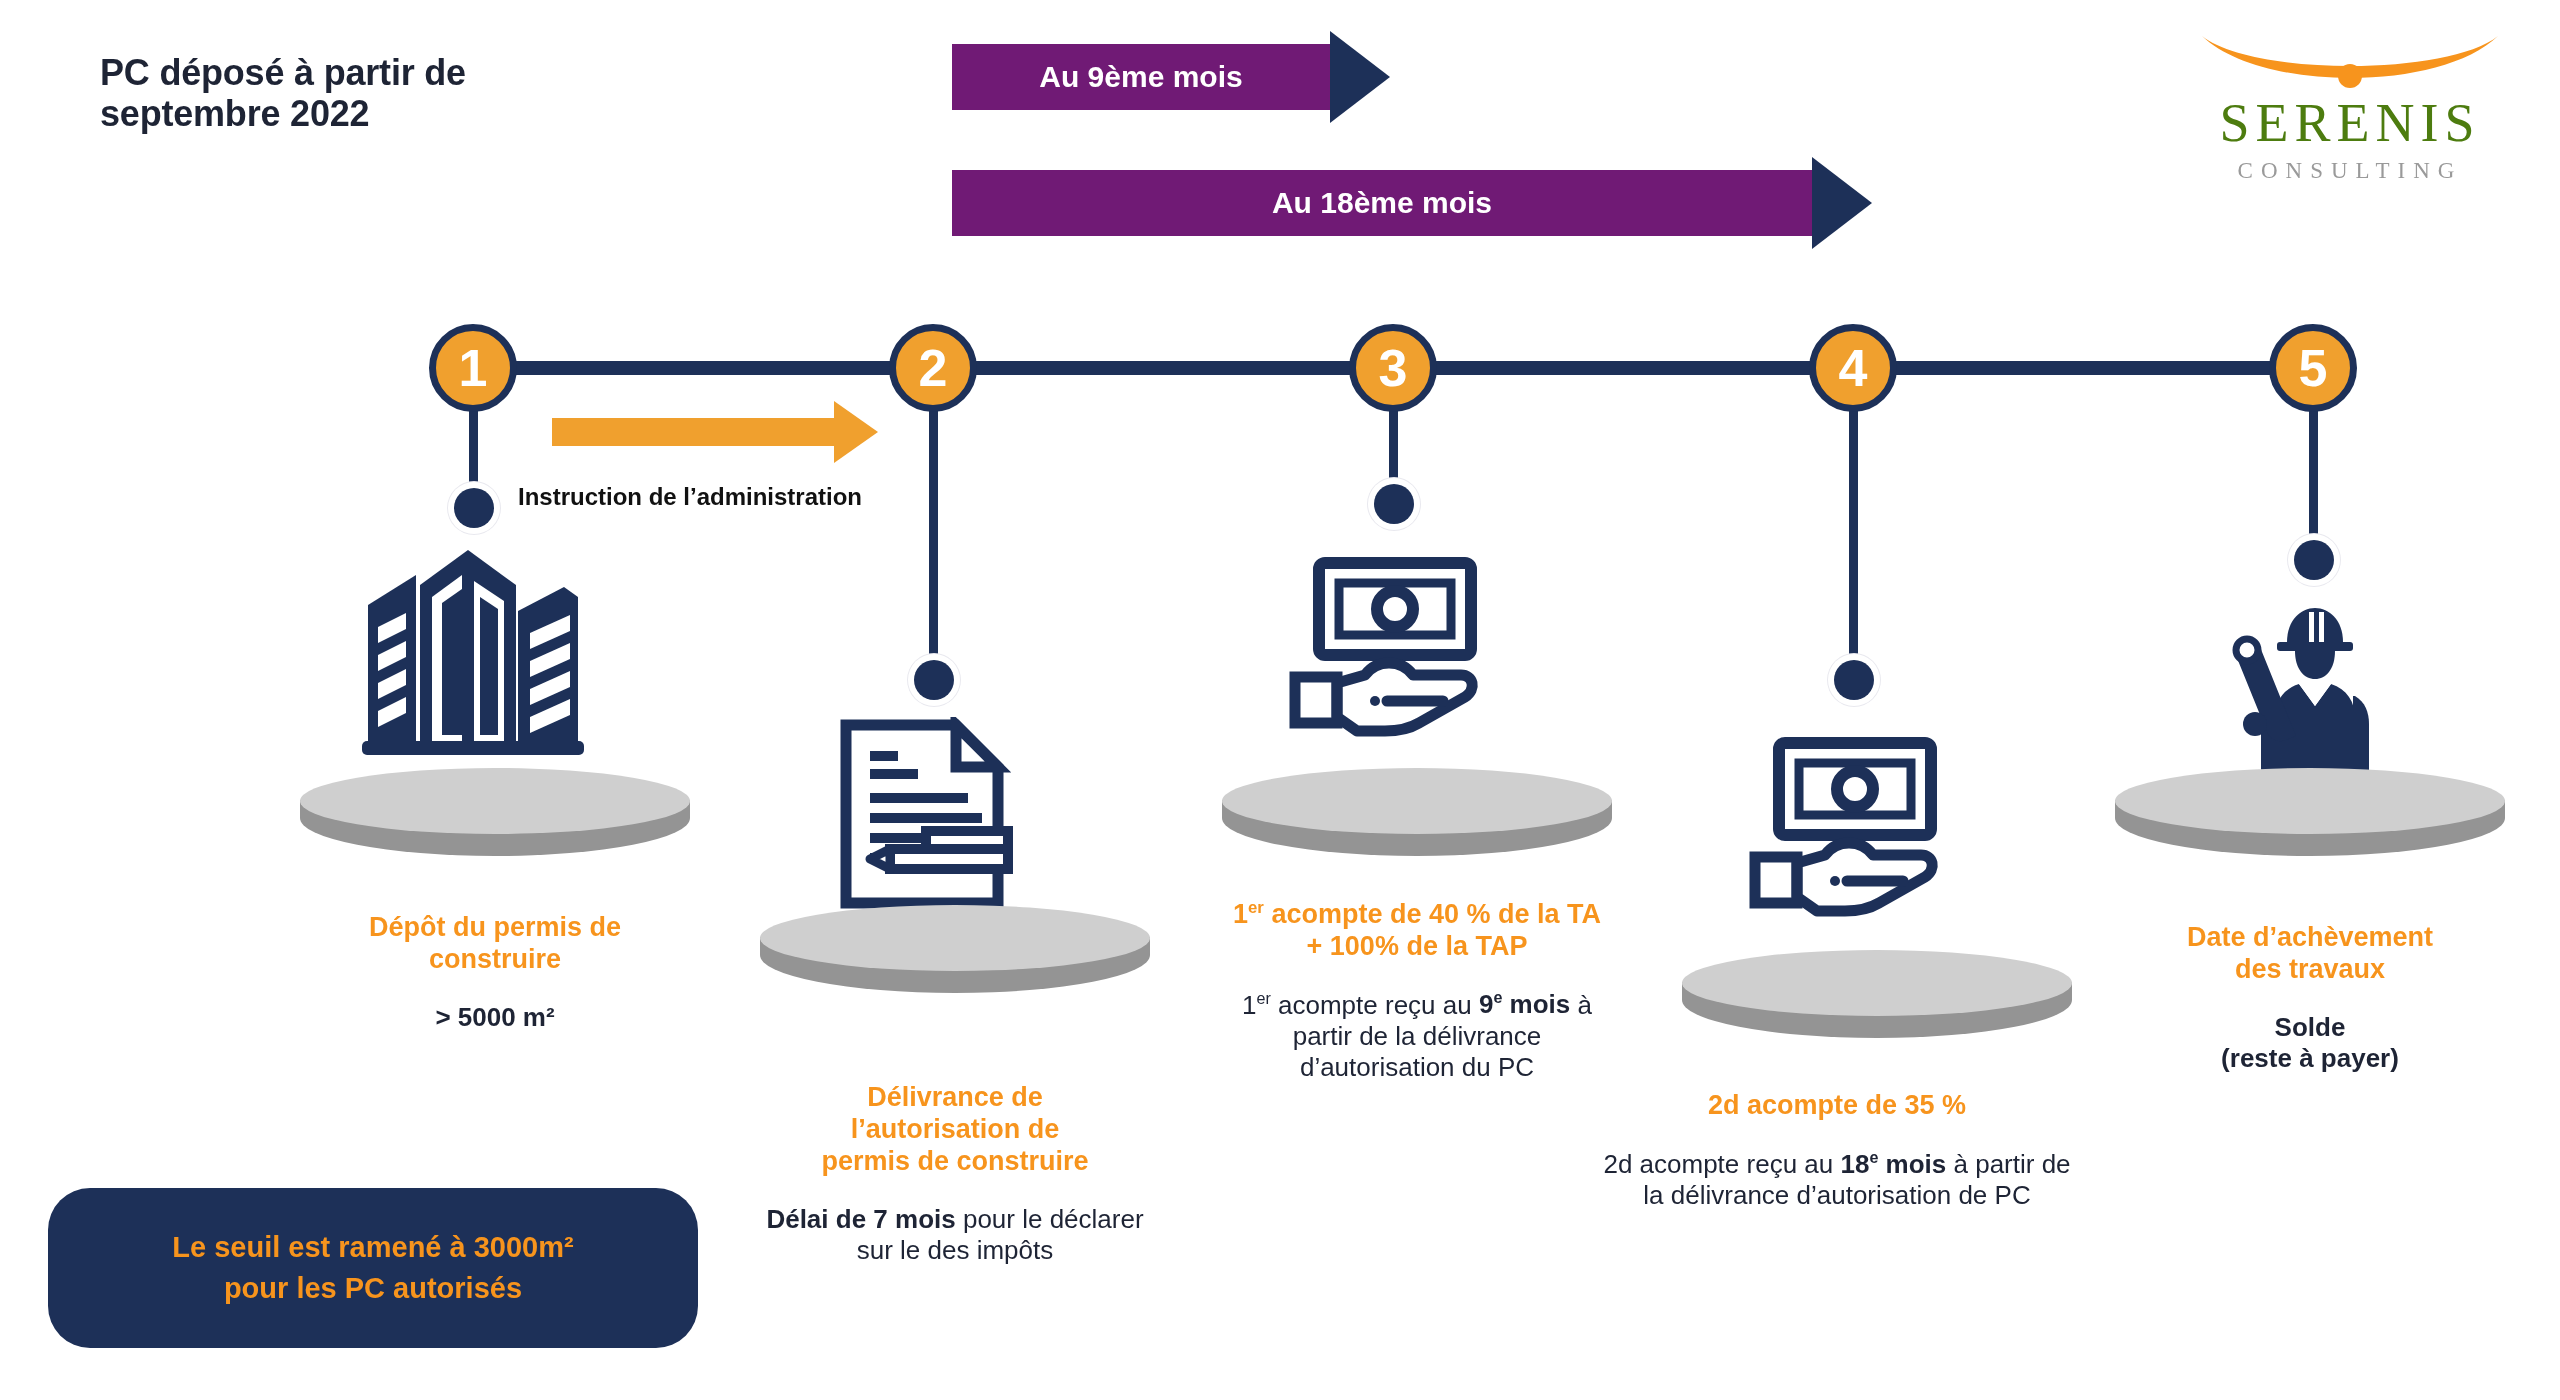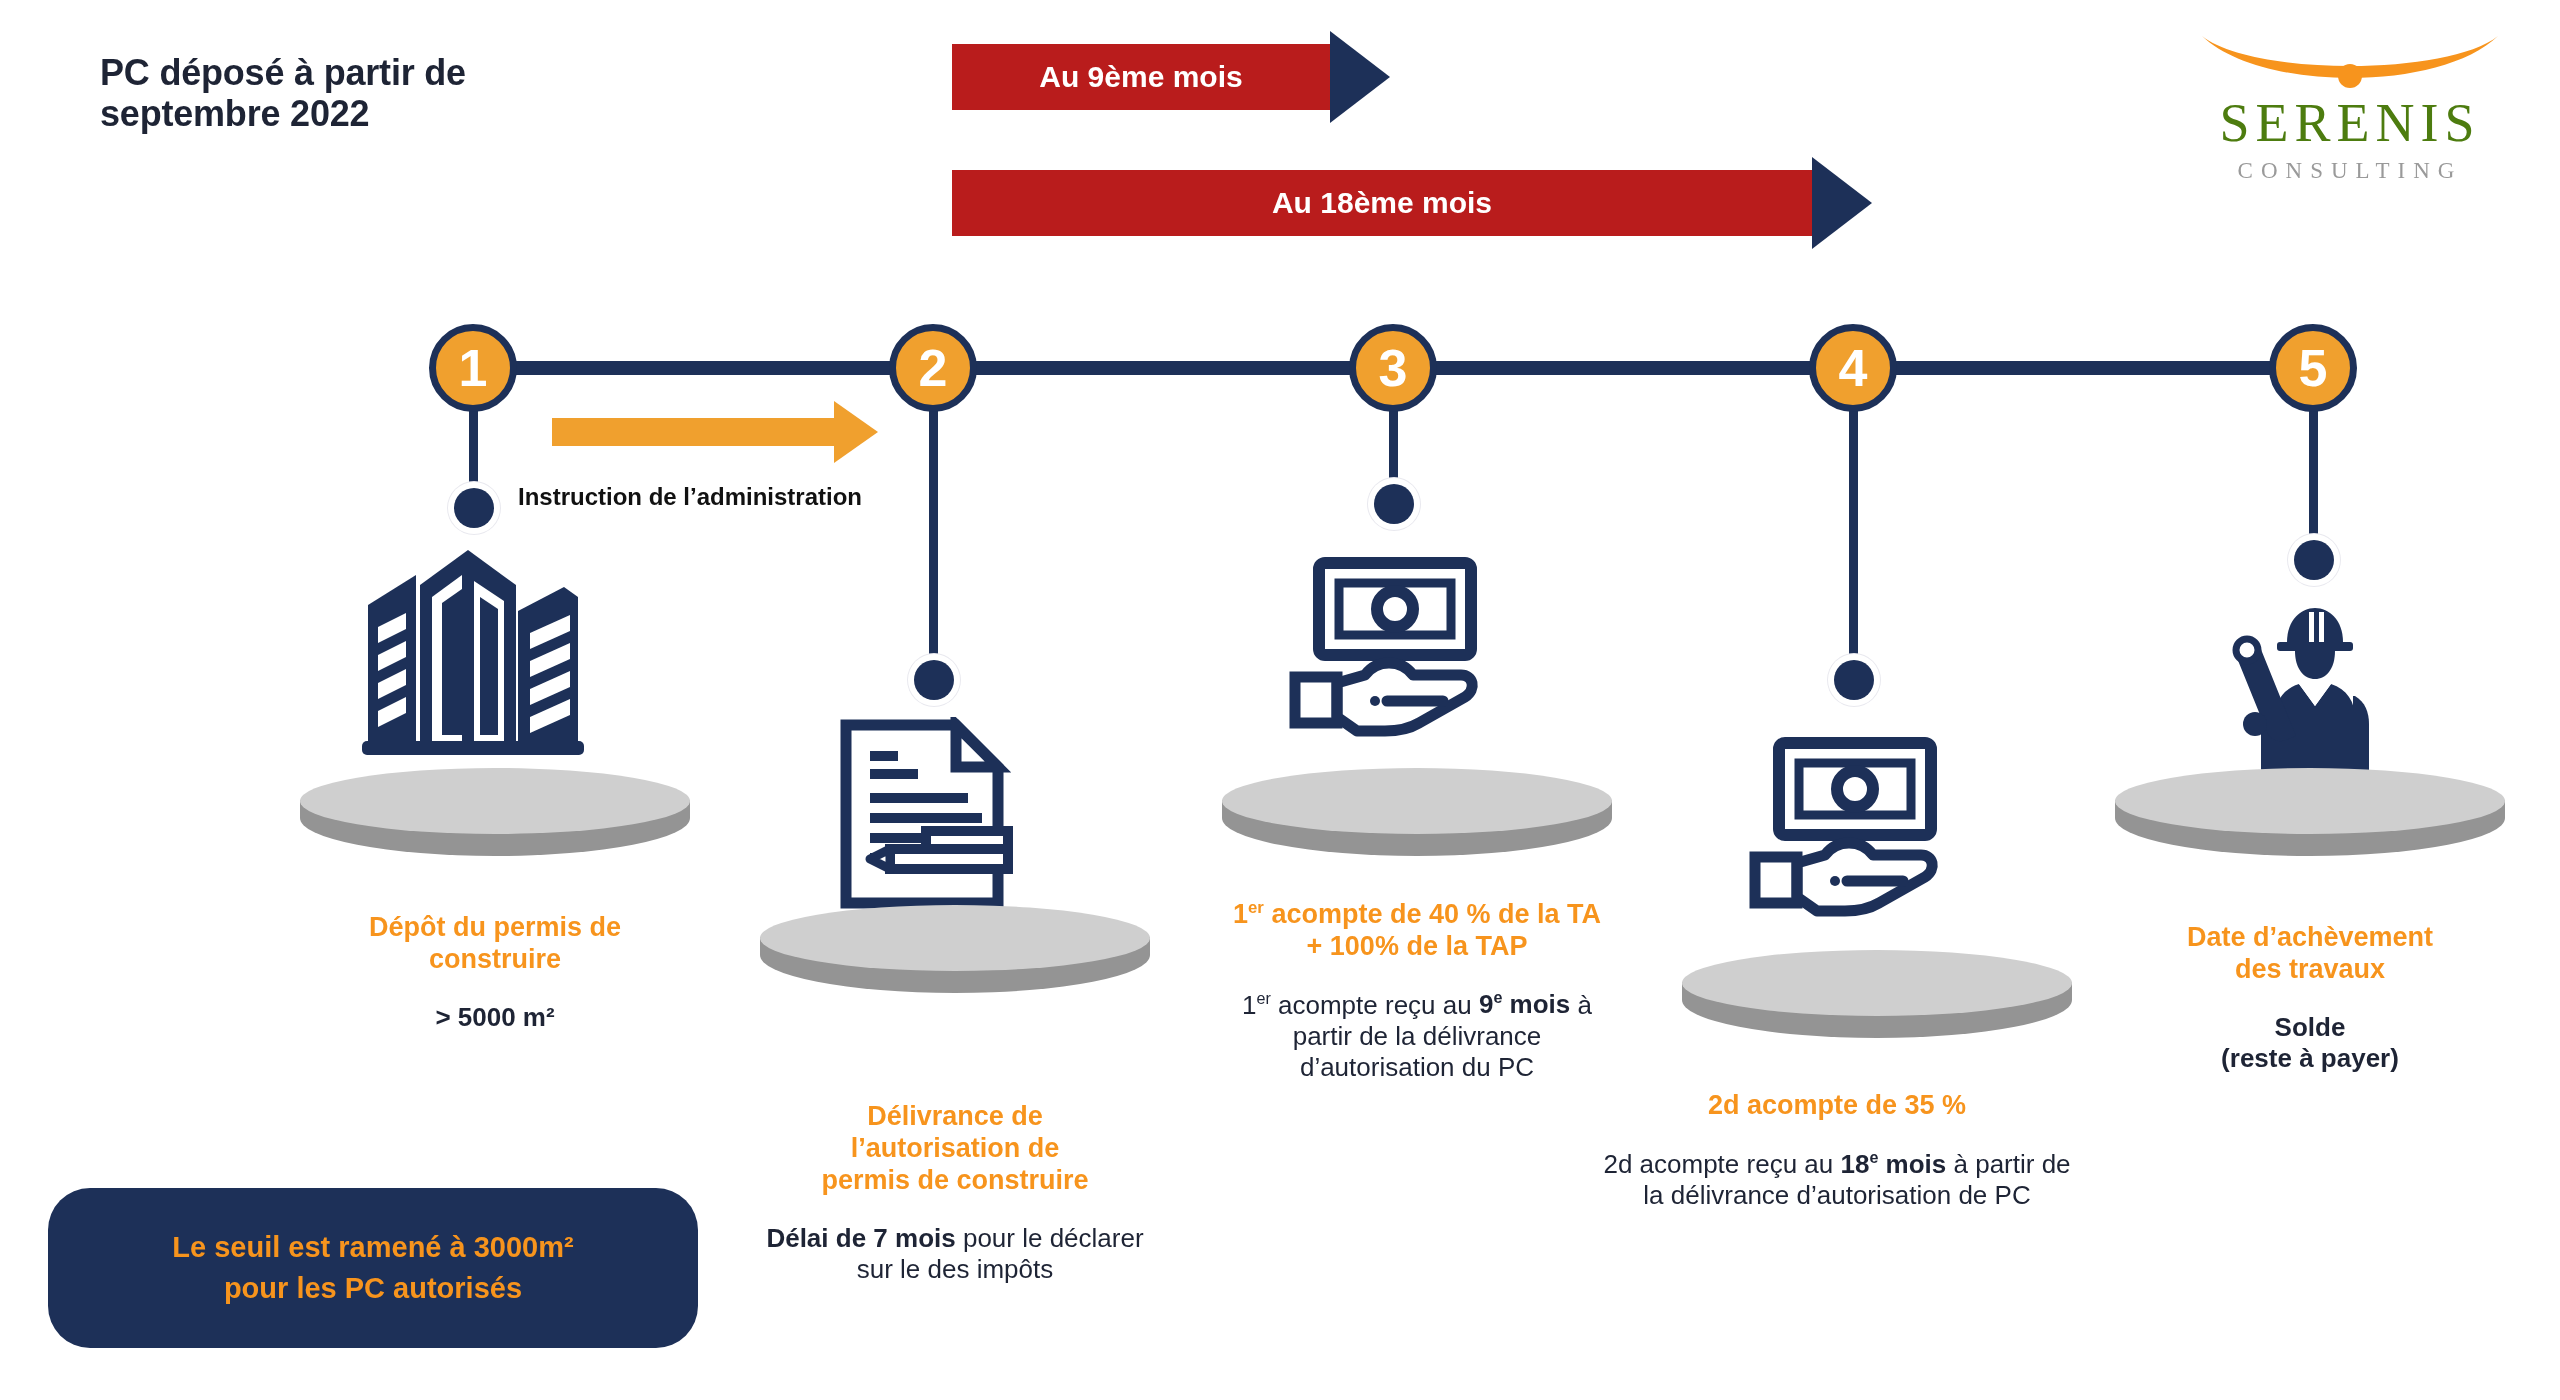--- a/index.html
+++ b/index.html
@@ -32,21 +32,21 @@
   }
 
   
   .banner-arrow {
     position: absolute;
     display: flex;
     align-items: center;
     justify-content: center;
     color: #ffffff;
     font-weight: bold;
-    background: #b91c1c;
+    background: #701a75;
   }
   .banner-arrow .arrow-label {
     position: relative;
     z-index: 2;
     white-space: nowrap;
   }
   .banner-arrow .head {
     position: absolute;
     left: 100%;
     top: 50%;
@@ -373,21 +373,21 @@
         <rect x="58" y="-28" width="82" height="18" fill="#ffffff" stroke="#1d3058" stroke-width="10"></rect>
       </g>
     </svg>
   </div>
 
   <div class="pedestal" style="left:760px; top:905px;">
     <div class="side"></div>
     <div class="top"></div>
   </div>
 
-  <div class="cap" style="left:752px; top:1082px; width:406px;margin-top:19px;">
+  <div class="cap" style="left:752px; top:1082px; width:406px;">
     <div class="cap-title">
       <div>Délivrance de</div>
       <div>l’autorisation de</div>
       <div>permis de construire</div>
     </div>
     <div class="cap-sub"><b>Délai de 7 mois</b><span> pour le déclarer sur le des impôts</span></div>
   </div>
 
   <div class="icon-box" style="left:1275px; top:550px; width:240px; height:190px;">
     <svg width="212" height="185" viewBox="0 0 212 185">

